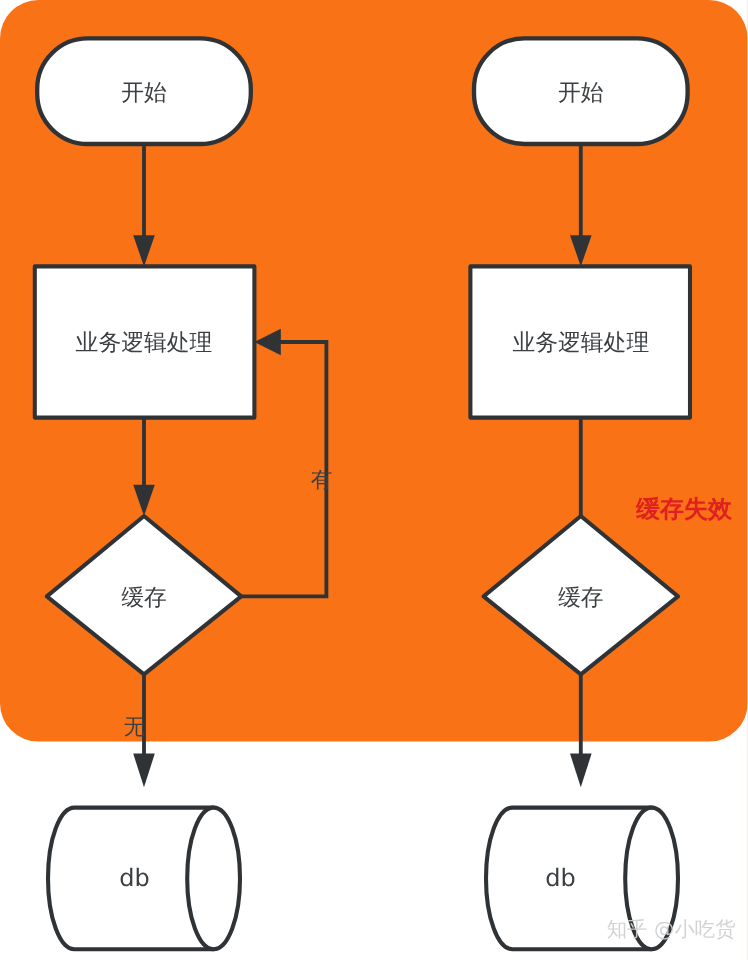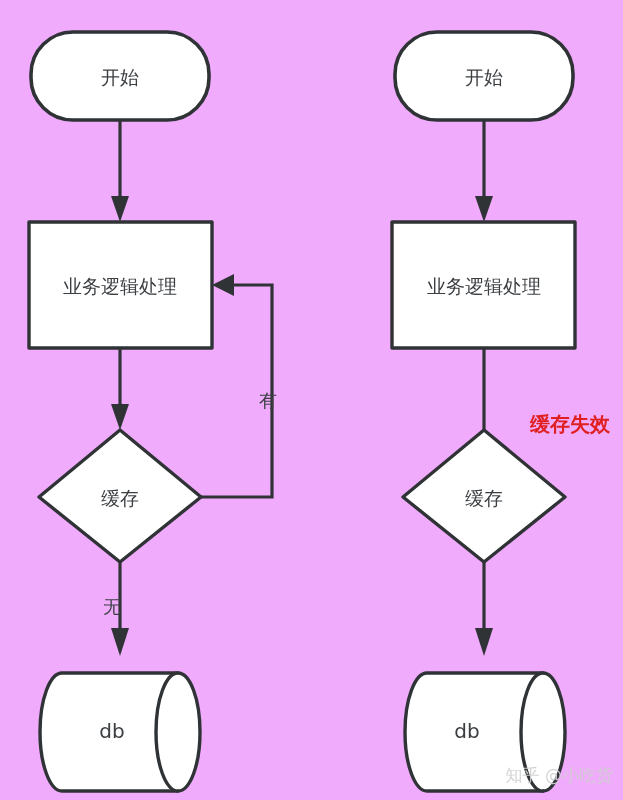--- a/index.html
+++ b/index.html
@@ -10,22 +10,23 @@
   }
   body {
     width: 623px;
     height: 800px;
     font-family: "DejaVu Sans", "Liberation Sans", sans-serif;
     overflow: hidden;
   }
   #diagram-root {
     position: relative;
     width: 623px;
-    height: 800px;
-    background: #f0abfc;
+    height: 618px;
+    background: #f97316;
+    border-radius: 32px;
   }
   svg#flow-svg {
     display: block;
     width: 623px;
     height: 800px;
   }
   .node-shape {
     fill: #ffffff;
     stroke: #2f3336;
     stroke-width: 3.4;

